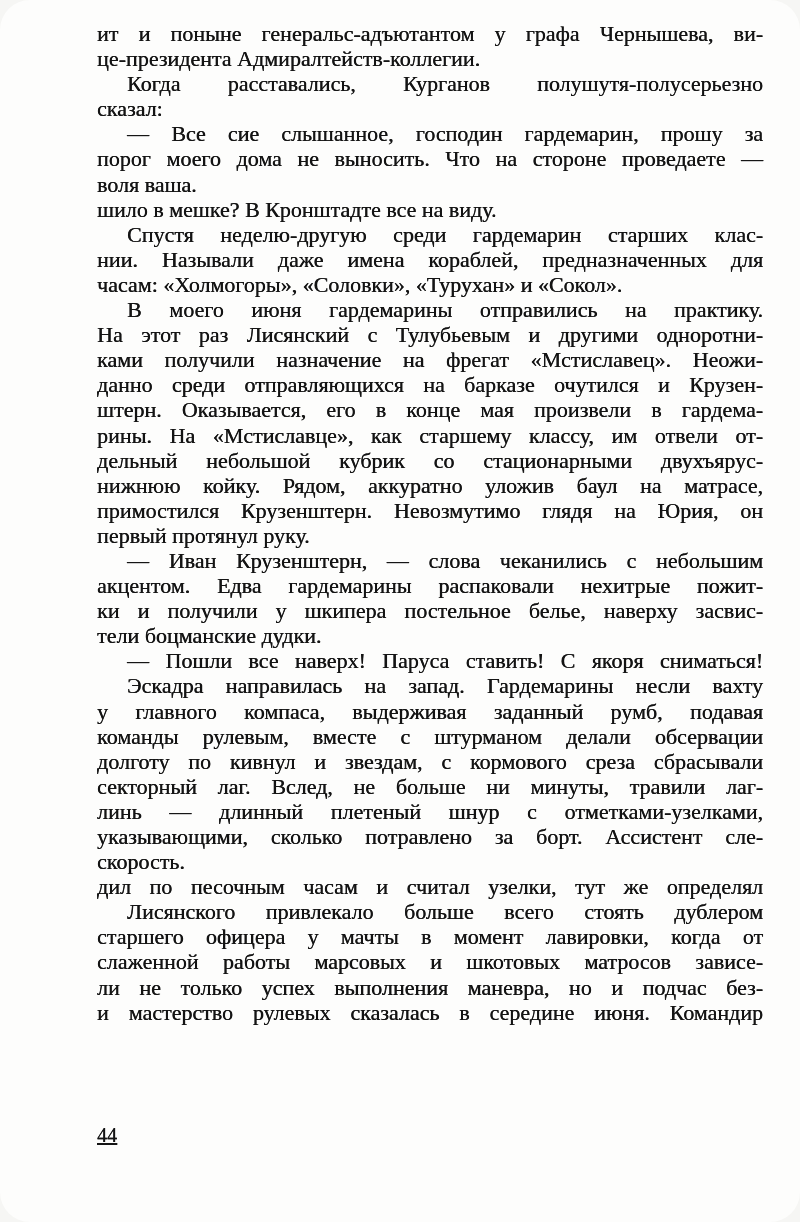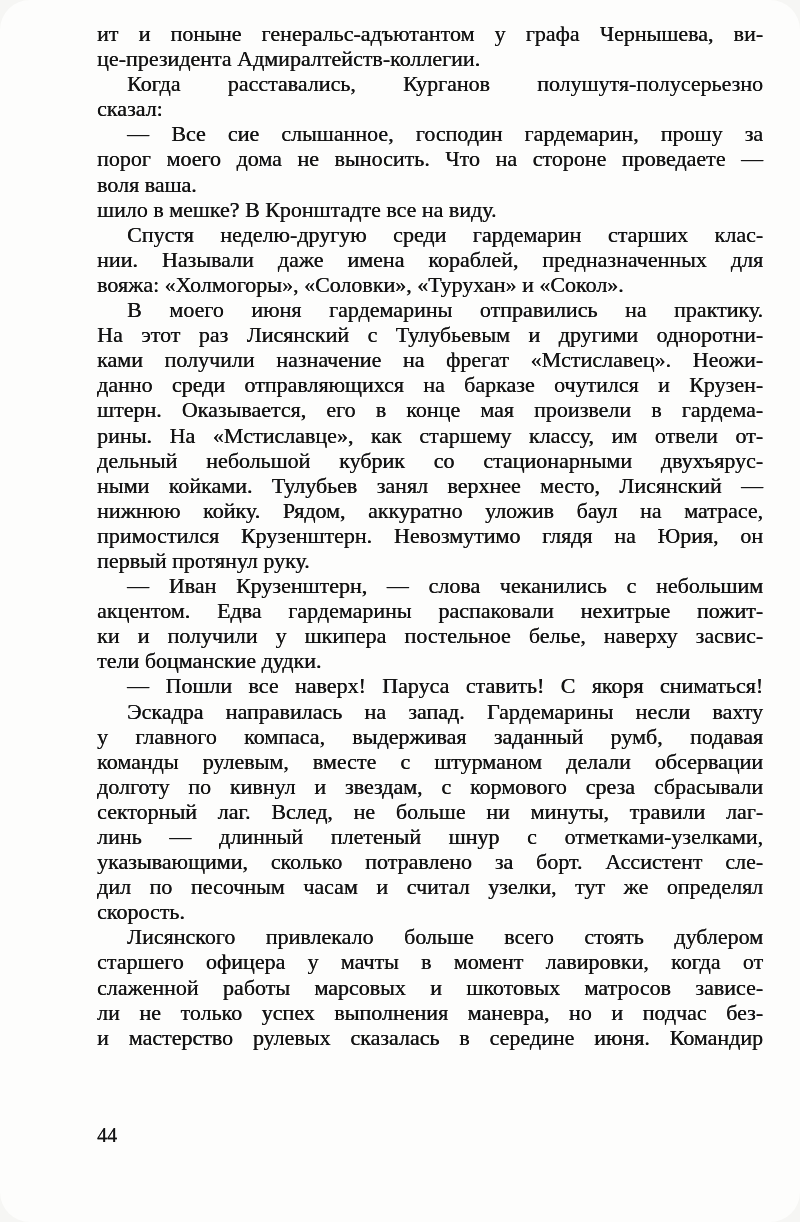--- a/index.html
+++ b/index.html
@@ -43,63 +43,63 @@
     text-indent: 30px;
   }
   .page-number {
     position: absolute;
     left: 97px;
     top: 1124px;
     font-family: "Liberation Serif", "DejaVu Serif", serif;
     font-size: 20px;
     color: #141414;
     text-shadow: 0.35px 0 0 currentColor;
+    text-decoration: underline;
   }
 </style>
 </head>
 <body>
 
 <div class="page">
   <div class="text-block">
       <div class="line">ит и поныне генеральс-адъютантом у графа Чернышева, ви-</div>
       <div class="line end">це-президента Адмиралтейств-коллегии.</div>
       <div class="line indent">Когда расставались, Курганов полушутя-полусерьезно</div>
       <div class="line end">сказал:</div>
       <div class="line indent">— Все сие слышанное, господин гардемарин, прошу за</div>
       <div class="line">порог моего дома не выносить. Что на стороне проведаете —</div>
       <div class="line end">воля ваша.</div>
       <div class="line end">шило в мешке? В Кронштадте все на виду.</div>
       <div class="line indent">Спустя неделю-другую среди гардемарин старших клас-</div>
       <div class="line">нии. Называли даже имена кораблей, предназначенных для</div>
-      <div class="line end">вояжа: «Холмогоры», «Соловки», «Турухан» и «Сокол».</div>
+      <div class="line end">часам: «Холмогоры», «Соловки», «Турухан» и «Сокол».</div>
       <div class="line indent">В моего июня гардемарины отправились на практику.</div>
       <div class="line">На этот раз Лисянский с Тулубьевым и другими одноротни-</div>
       <div class="line">ками получили назначение на фрегат «Мстиславец». Неожи-</div>
       <div class="line">данно среди отправляющихся на барказе очутился и Крузен-</div>
       <div class="line">штерн. Оказывается, его в конце мая произвели в гардема-</div>
       <div class="line">рины. На «Мстиславце», как старшему классу, им отвели от-</div>
       <div class="line">дельный небольшой кубрик со стационарными двухъярус-</div>
-      <div class="line">ными койками. Тулубьев занял верхнее место, Лисянский —</div>
       <div class="line">нижнюю койку. Рядом, аккуратно уложив баул на матрасе,</div>
       <div class="line">примостился Крузенштерн. Невозмутимо глядя на Юрия, он</div>
       <div class="line end">первый протянул руку.</div>
       <div class="line indent">— Иван Крузенштерн, — слова чеканились с небольшим</div>
       <div class="line">акцентом. Едва гардемарины распаковали нехитрые пожит-</div>
       <div class="line">ки и получили у шкипера постельное белье, наверху засвис-</div>
       <div class="line end">тели боцманские дудки.</div>
       <div class="line indent">— Пошли все наверх! Паруса ставить! С якоря сниматься!</div>
       <div class="line indent">Эскадра направилась на запад. Гардемарины несли вахту</div>
       <div class="line">у главного компаса, выдерживая заданный румб, подавая</div>
       <div class="line">команды рулевым, вместе с штурманом делали обсервации</div>
       <div class="line">долготу по кивнул и звездам, с кормового среза сбрасывали</div>
       <div class="line">секторный лаг. Вслед, не больше ни минуты, травили лаг-</div>
       <div class="line">линь — длинный плетеный шнур с отметками-узелками,</div>
       <div class="line">указывающими, сколько потравлено за борт. Ассистент сле-</div>
+      <div class="line end">скорость.</div>
       <div class="line">дил по песочным часам и считал узелки, тут же определял</div>
-      <div class="line end">скорость.</div>
       <div class="line indent">Лисянского привлекало больше всего стоять дублером</div>
       <div class="line">старшего офицера у мачты в момент лавировки, когда от</div>
       <div class="line">слаженной работы марсовых и шкотовых матросов зависе-</div>
       <div class="line">ли не только успех выполнения маневра, но и подчас без-</div>
       <div class="line">и мастерство рулевых сказалась в середине июня. Командир</div>
     </div>
   <div class="page-number">44</div>
 </div>
 
 </body></html>

